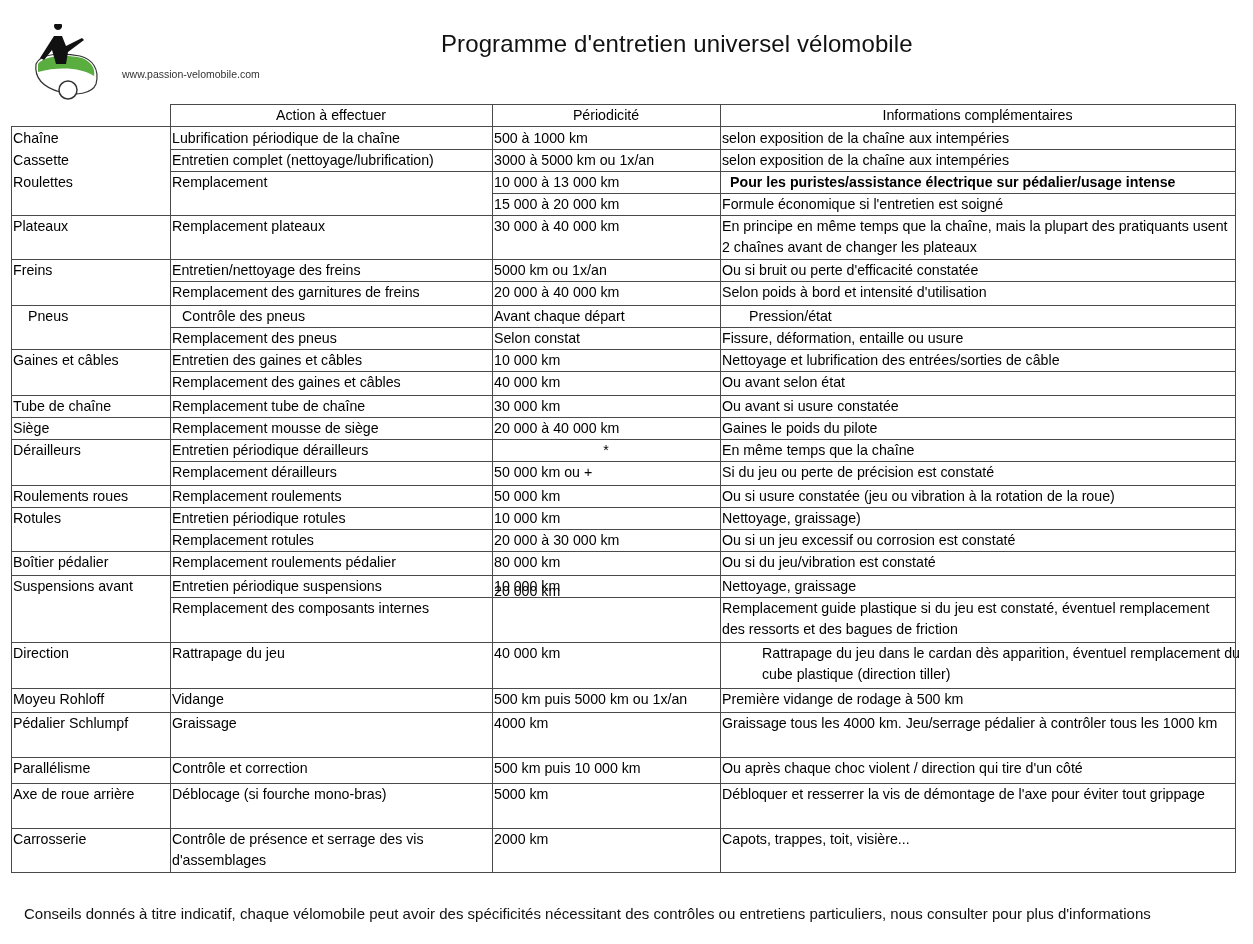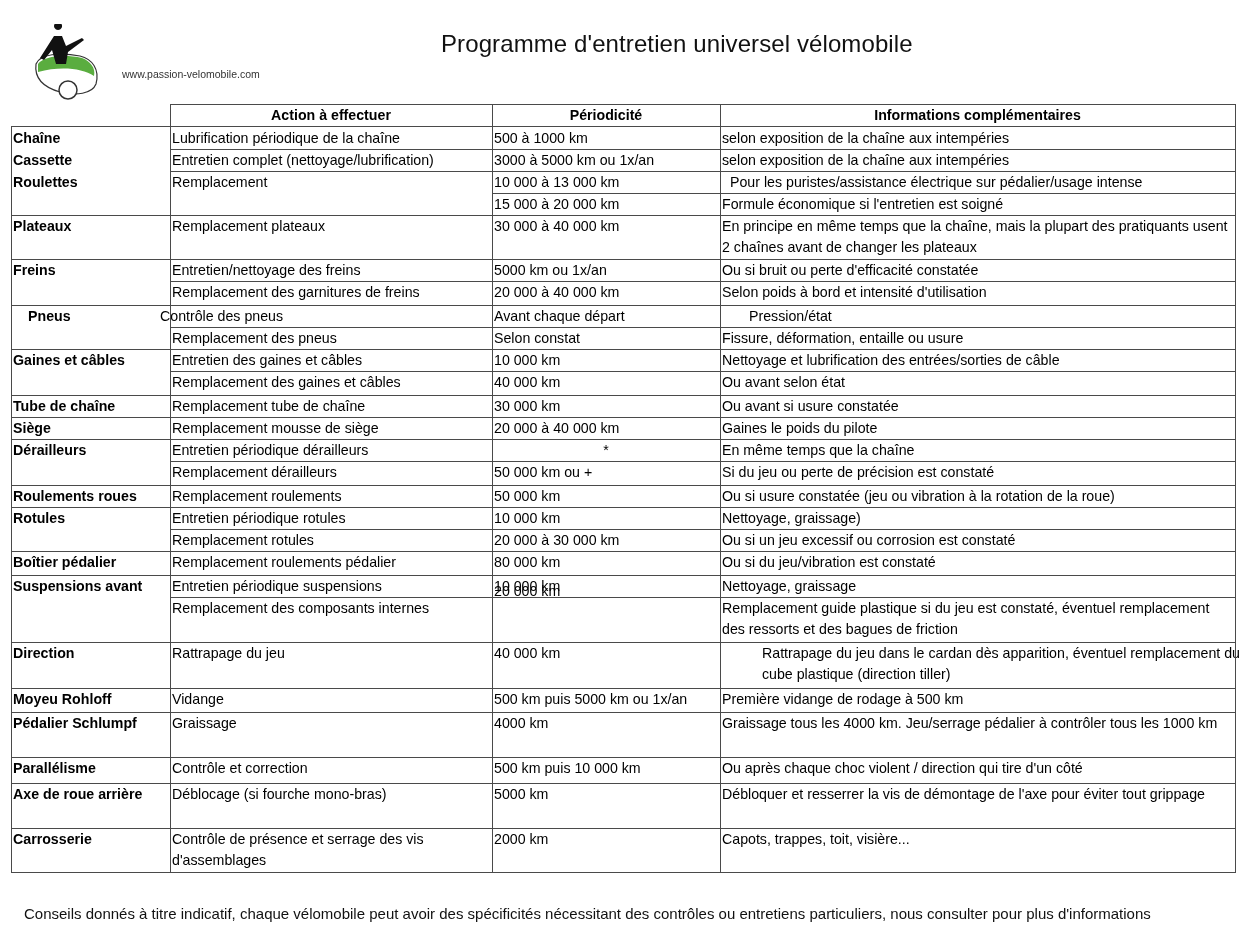--- a/index.html
+++ b/index.html
@@ -7,21 +7,21 @@
          font-family: "Liberation Sans", "DejaVu Sans", sans-serif; color: #000; }
   .logo { position: absolute; left: 30px; top: 24px; width: 280px; height: 78px; }
   .logo-text { position: absolute; left: 72px; top: 8px; font-family: "Liberation Serif", serif;
                font-size: 25px; color: #222; letter-spacing: 0.2px; }
   .logo-url { position: absolute; left: 92px; top: 44px; font-size: 10.5px; color: #333; }
   .title { position: absolute; left: 441px; top: 30px; font-size: 24px; color: #111; letter-spacing: 0.1px; }
   .grid { position: absolute; left: 0; top: 0; }
   .cell { position: absolute; box-sizing: border-box; font-size: 14.2px; line-height: 21px;
           padding: 1px 2px 0 2px; white-space: nowrap; overflow: hidden; }
   .cell.wrap { white-space: normal; }
-  .cell.bold { font-weight: bold; }
+  .cell.bold { font-weight: normal; }
   .cell.center { text-align: center; }
   .hline { position: absolute; height: 1px; background: #4a4a4a; }
   .vline { position: absolute; width: 1px; background: #4a4a4a; }
   .footer { position: absolute; left: 24px; top: 905px; font-size: 15px; color: #111; white-space: nowrap; }
 </style>
 </head>
 <body>
 
 <div class="logo">
   <svg width="72" height="78" viewBox="0 0 72 78" style="position:absolute;left:0;top:0;">
@@ -62,21 +62,21 @@
     <div class="cell " style="left: 720px; top: 149px; width: 515px; height: 22px;">selon exposition de la chaîne aux intempéries</div>
     <div class="vline" style="left: 11px; top: 149px; width: 1px; height: 22px;"></div>
     <div class="vline" style="left: 170px; top: 149px; width: 1px; height: 22px;"></div>
     <div class="vline" style="left: 492px; top: 149px; width: 1px; height: 22px;"></div>
     <div class="vline" style="left: 720px; top: 149px; width: 1px; height: 22px;"></div>
     <div class="vline" style="left: 1235px; top: 149px; width: 1px; height: 22px;"></div>
     <div class="hline" style="left: 170px; top: 171px; width: 1066px; height: 1px;"></div>
     <div class="cell bold" style="left: 11px; top: 171px; width: 159px; height: 22px;">Roulettes</div>
     <div class="cell " style="left: 170px; top: 171px; width: 322px; height: 22px;">Remplacement</div>
     <div class="cell " style="left: 492px; top: 171px; width: 228px; height: 22px;">10 000 à 13 000 km</div>
-    <div class="cell " style="left: 728px; top: 171px; width: 515px; height: 22px;">Pour les puristes/assistance électrique sur pédalier/usage intense</div>
+    <div class="cell " style="left: 728px; top: 171px; width: 515px; height: 22px; font-weight: bold;">Pour les puristes/assistance électrique sur pédalier/usage intense</div>
     <div class="vline" style="left: 11px; top: 171px; width: 1px; height: 22px;"></div>
     <div class="vline" style="left: 170px; top: 171px; width: 1px; height: 22px;"></div>
     <div class="vline" style="left: 492px; top: 171px; width: 1px; height: 22px;"></div>
     <div class="vline" style="left: 720px; top: 171px; width: 1px; height: 22px;"></div>
     <div class="vline" style="left: 1235px; top: 171px; width: 1px; height: 22px;"></div>
     <div class="hline" style="left: 492px; top: 193px; width: 0px; height: 1px;"></div>
     <div class="hline" style="left: 492px; top: 193px; width: 744px; height: 1px;"></div>
     <div class="cell bold" style="left: 11px; top: 193px; width: 159px; height: 22px;"></div>
     <div class="cell " style="left: 170px; top: 193px; width: 322px; height: 22px;"></div>
     <div class="cell " style="left: 492px; top: 193px; width: 228px; height: 22px;">15 000 à 20 000 km</div>
@@ -111,21 +111,21 @@
     <div class="cell " style="left: 170px; top: 281px; width: 322px; height: 24px;">Remplacement des garnitures de freins</div>
     <div class="cell " style="left: 492px; top: 281px; width: 228px; height: 24px;">20 000 à 40 000 km</div>
     <div class="cell " style="left: 720px; top: 281px; width: 515px; height: 24px;">Selon poids à bord et intensité d'utilisation</div>
     <div class="vline" style="left: 11px; top: 281px; width: 1px; height: 24px;"></div>
     <div class="vline" style="left: 170px; top: 281px; width: 1px; height: 24px;"></div>
     <div class="vline" style="left: 492px; top: 281px; width: 1px; height: 24px;"></div>
     <div class="vline" style="left: 720px; top: 281px; width: 1px; height: 24px;"></div>
     <div class="vline" style="left: 1235px; top: 281px; width: 1px; height: 24px;"></div>
     <div class="hline" style="left: 11px; top: 305px; width: 1225px; height: 1px;"></div>
     <div class="cell bold" style="left: 17px; top: 305px; width: 159px; height: 22px; margin-left: 9px;">Pneus</div>
-    <div class="cell " style="left: 158px; top: 305px; width: 322px; height: 22px;">Contrôle des pneus</div>
+    <div class="cell " style="left: 180px; top: 305px; width: 322px; height: 22px;">Contrôle des pneus</div>
     <div class="cell " style="left: 492px; top: 305px; width: 228px; height: 22px;">Avant chaque départ</div>
     <div class="cell " style="left: 720px; top: 305px; width: 515px; height: 22px; margin-left: 27px;">Pression/état</div>
     <div class="vline" style="left: 11px; top: 305px; width: 1px; height: 22px;"></div>
     <div class="vline" style="left: 170px; top: 305px; width: 1px; height: 22px;"></div>
     <div class="vline" style="left: 492px; top: 305px; width: 1px; height: 22px;"></div>
     <div class="vline" style="left: 720px; top: 305px; width: 1px; height: 22px;"></div>
     <div class="vline" style="left: 1235px; top: 305px; width: 1px; height: 22px;"></div>
     <div class="hline" style="left: 170px; top: 327px; width: 1066px; height: 1px;"></div>
     <div class="cell bold" style="left: 11px; top: 327px; width: 159px; height: 22px;"></div>
     <div class="cell " style="left: 170px; top: 327px; width: 322px; height: 22px;">Remplacement des pneus</div>

